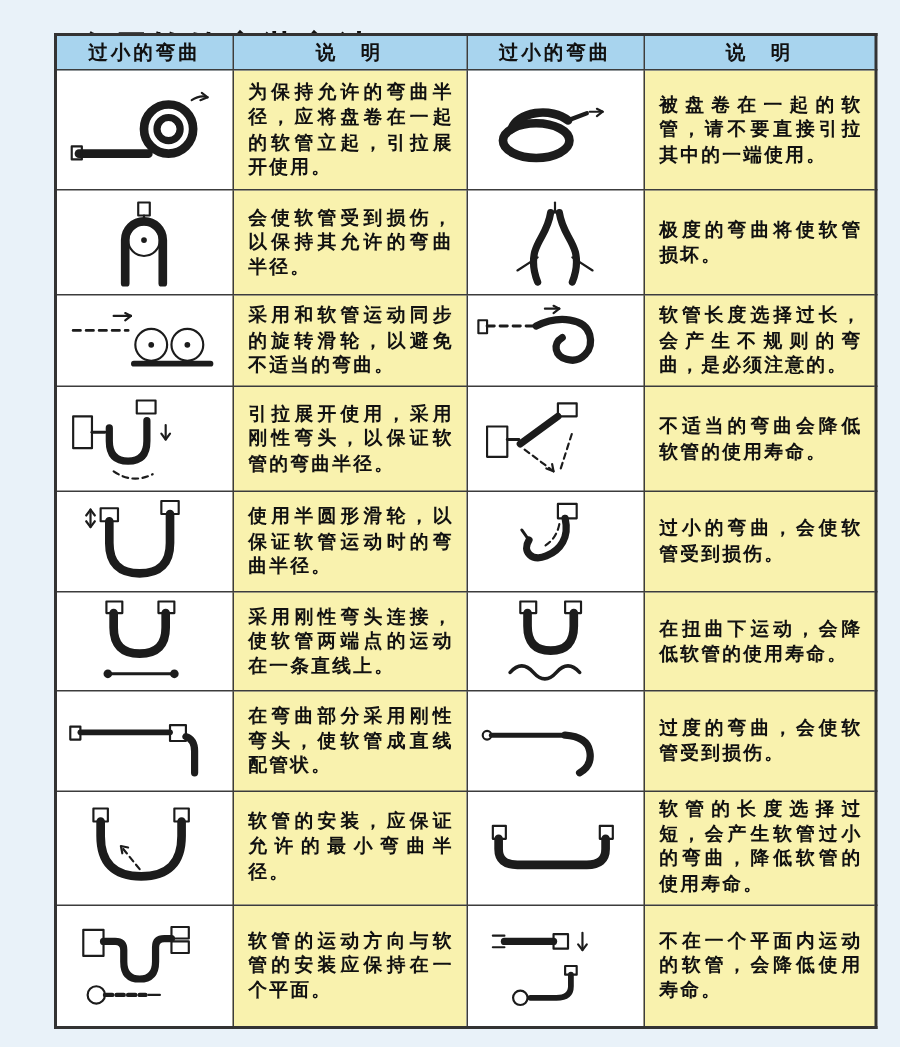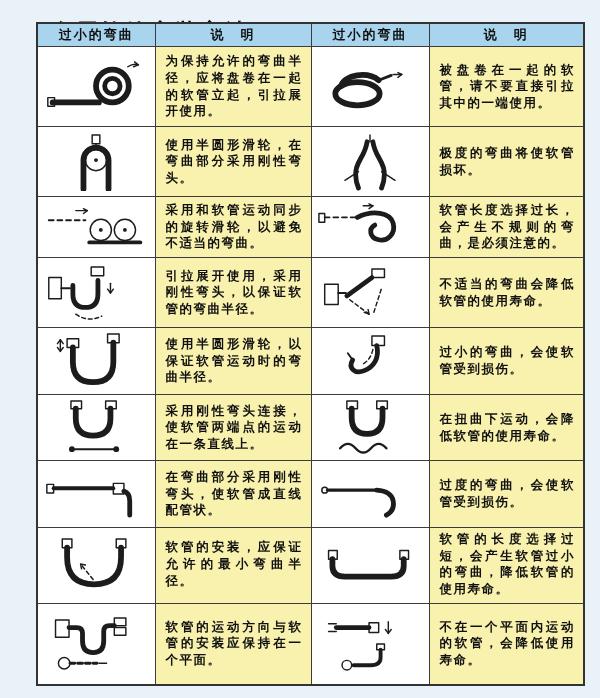--- a/index.html
+++ b/index.html
@@ -98,21 +98,21 @@
               <svg width="106" height="58" viewBox="0 0 110 60" stroke="#1c1c1c" fill="none" stroke-linecap="round" stroke-linejoin="round">
     <rect x="51" y="2" width="8" height="9" stroke-width="1.5"></rect>
                 <path d="M55 11 v4" stroke-width="1.5"></path>
     <circle cx="55" cy="28" r="11" stroke-width="1.5"></circle>
                 <circle cx="55" cy="28" r="2" fill="#1c1c1c" stroke="none"></circle>
     <path d="M42 58 V28 A13 13 0 0 1 68 28 V58" stroke-width="6"></path>
               </svg>
             </div>
     </td>
     <td class="note-cell">
-      <div class="note">使用半圆形滑轮，在弯曲部分采用刚性弯头。</div>
+      <div class="note">会使软管受到损伤，以保持其允许的弯曲半径。</div>
     </td>
     <td class="img-cell">
       <div class="illus">
               <svg width="106" height="58" viewBox="0 0 110 60" stroke="#1c1c1c" fill="none" stroke-linecap="round" stroke-linejoin="round">
     <path d="M55 2 v7" stroke-width="1.5"></path>
     <path d="M52 9 C50 22 44 26 41 36 C39 44 41 52 43 57" stroke-width="5"></path>
     <path d="M58 9 C60 22 66 26 69 36 C71 44 69 52 67 57" stroke-width="5"></path>
     <path d="M29 49 L43 40" stroke-width="1.5"></path>
                 <path d="M81 49 L67 40" stroke-width="1.5"></path>
               </svg>

